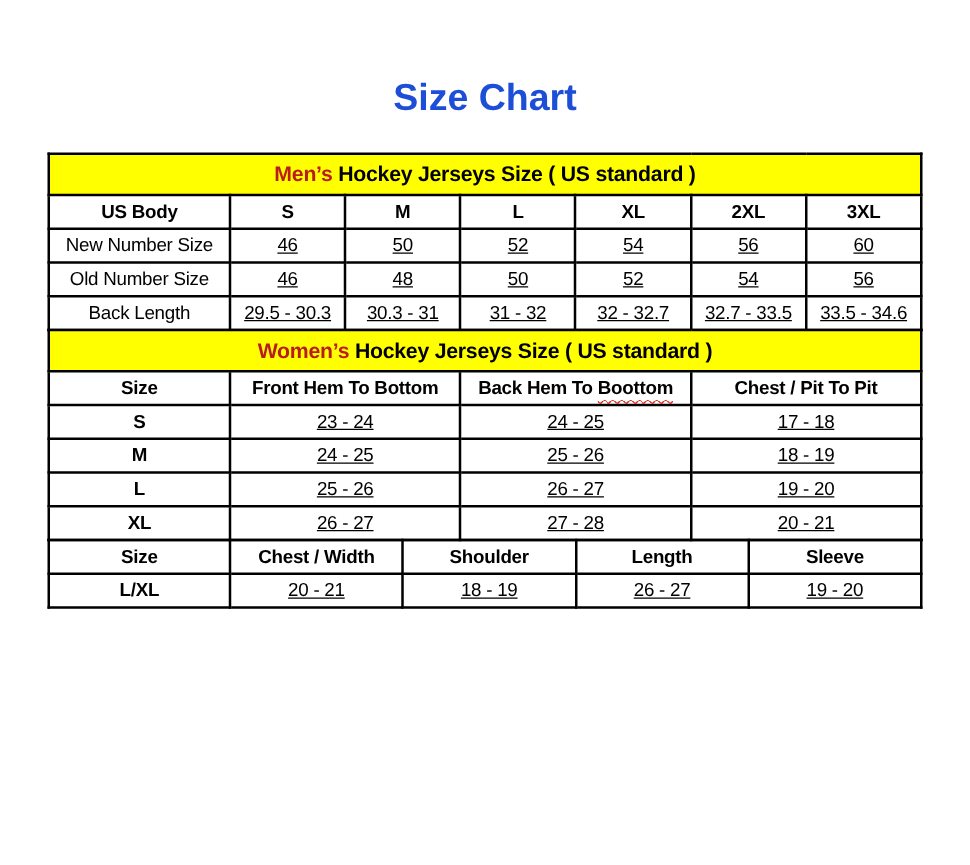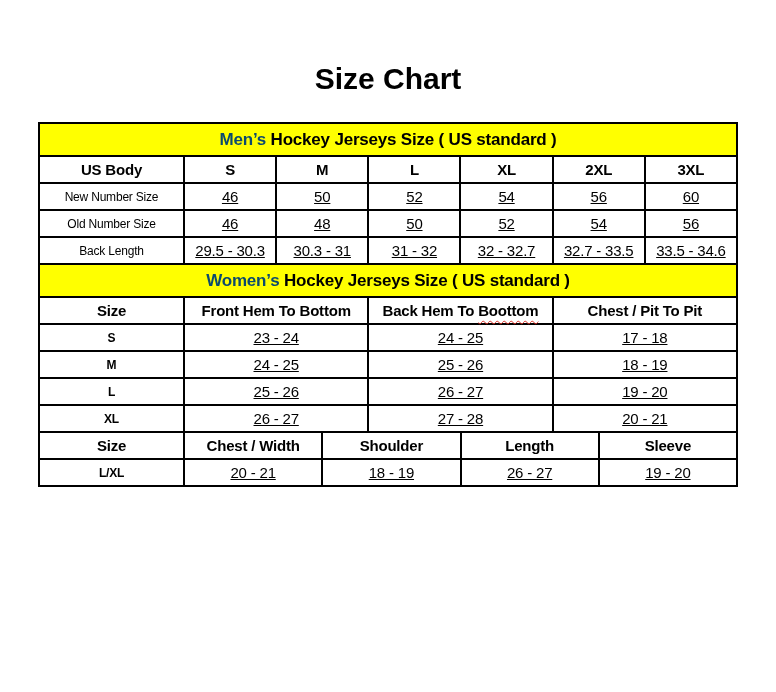--- a/index.html
+++ b/index.html
@@ -10,21 +10,21 @@
   body {
     width: 776px;
     height: 692px;
     font-family: "Liberation Sans", sans-serif;
     color: #000000;
     overflow: hidden;
   }
   .page-title {
     margin: 62px 0 0 0;
     text-align: center;
-    color: #000000;
+    color: #1d4ed8;
     font-size: 30px;
     font-weight: bold;
     letter-spacing: 0px;
     line-height: 34px;
   }
   .tables-wrap {
     width: 700px;
     margin: 26px auto 0 auto;
   }
   table.size-table {
@@ -43,30 +43,30 @@
     padding: 0 2px;
     letter-spacing: -0.2px;
   }
   td.caption-cell {
     background: #ffff00;
     height: 31px;
     font-size: 17px;
     font-weight: bold;
   }
   .caption-highlight {
-    color: #0c4a6e;
+    color: #b91c1c;
   }
   th.col-header {
     height: 25px;
     font-size: 15px;
     font-weight: bold;
   }
   td.row-label {
     height: 25px;
-    font-size: 12px;
+    font-size: 15px;
     font-weight: normal;
     border-radius: 12px;
   }
   td.row-label.bold-label {
     font-weight: bold;
   }
   td.value-cell {
     height: 25px;
     font-size: 15px;
     font-weight: normal;

